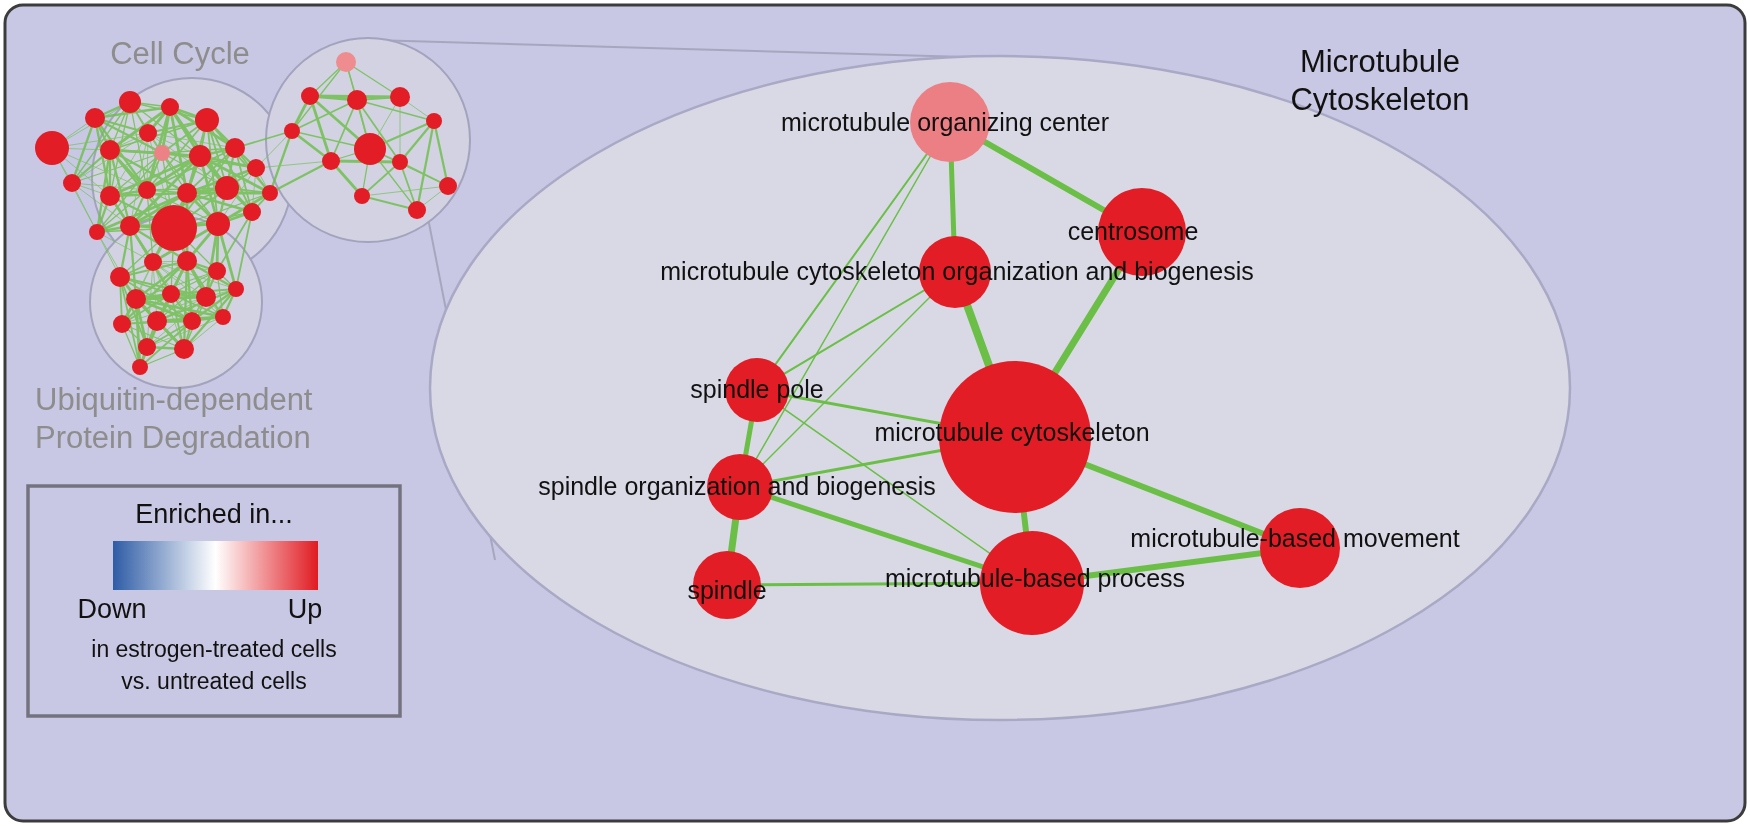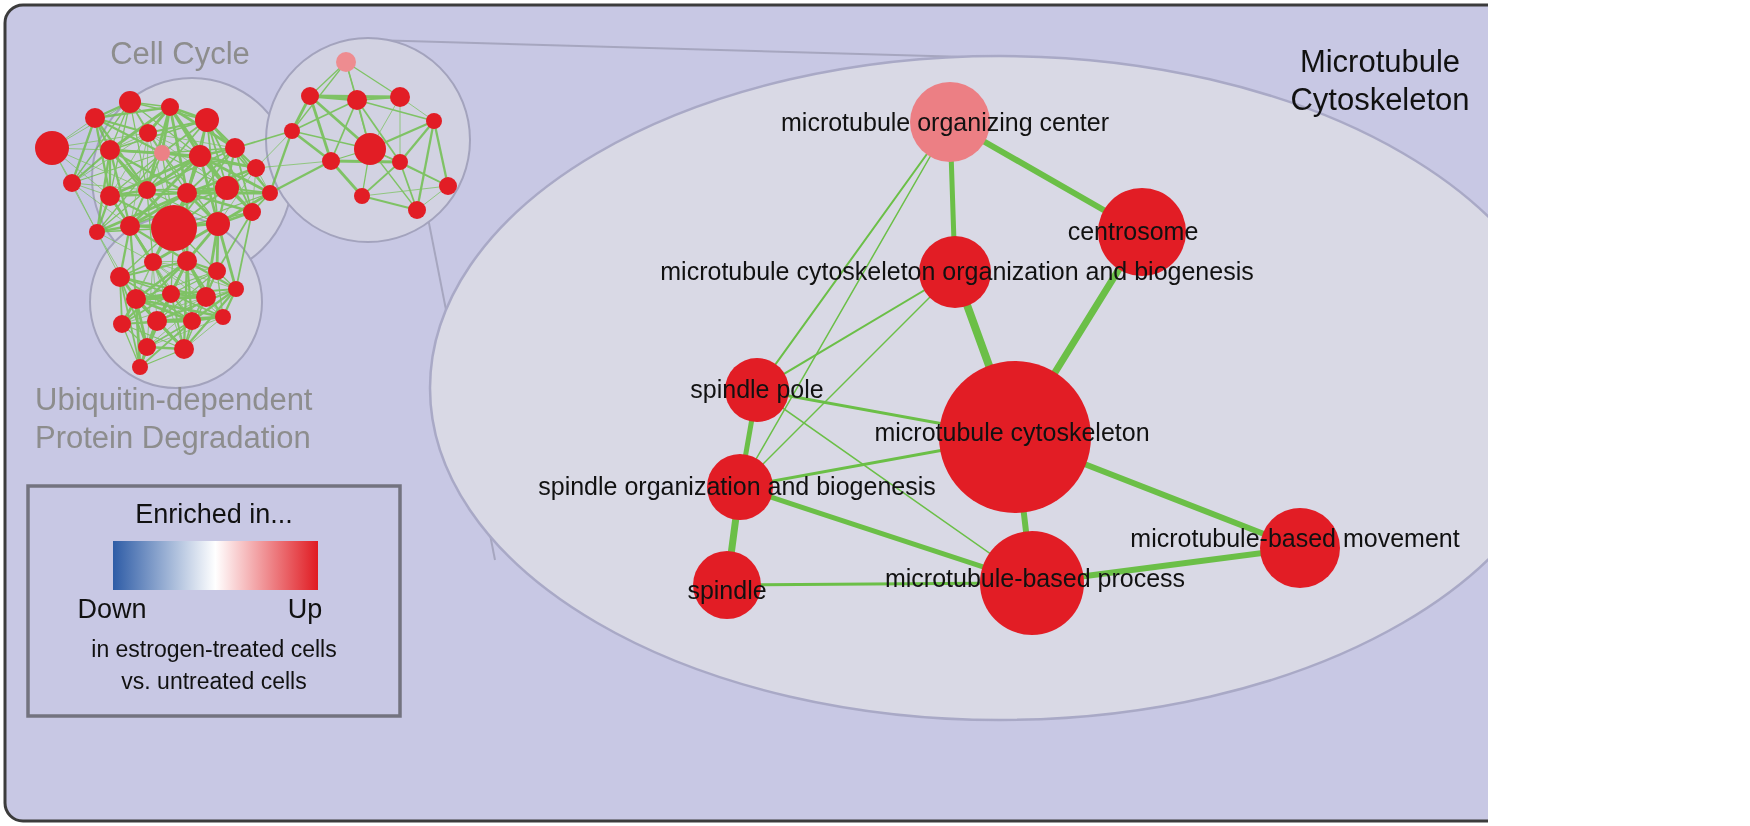--- a/index.html
+++ b/index.html
@@ -1,16 +1,16 @@
 <!DOCTYPE html>
 <html><head>
 <meta charset="utf-8">
 <style>
   html,body{margin:0;padding:0;background:#ffffff;}
-  .canvas{position:relative;width:1488px;height:826px;overflow:hidden;}
+  .canvas{position:relative;width:1750px;height:826px;overflow:hidden;}
   svg{display:block;}
   text{font-family:"Liberation Sans","DejaVu Sans",sans-serif;}
   .node-label{font-size:25px;fill:#111111;text-anchor:middle;}
   .cluster-label{font-size:31px;}
   .cluster-label-center{text-anchor:middle;}
   .title-label{font-size:31px;fill:#111111;text-anchor:middle;}
   .legend-title{font-size:27px;fill:#111111;text-anchor:middle;}
   .legend-ud{font-size:27px;fill:#111111;text-anchor:middle;}
   .legend-caption{font-size:23px;fill:#111111;text-anchor:middle;}
 </style>

